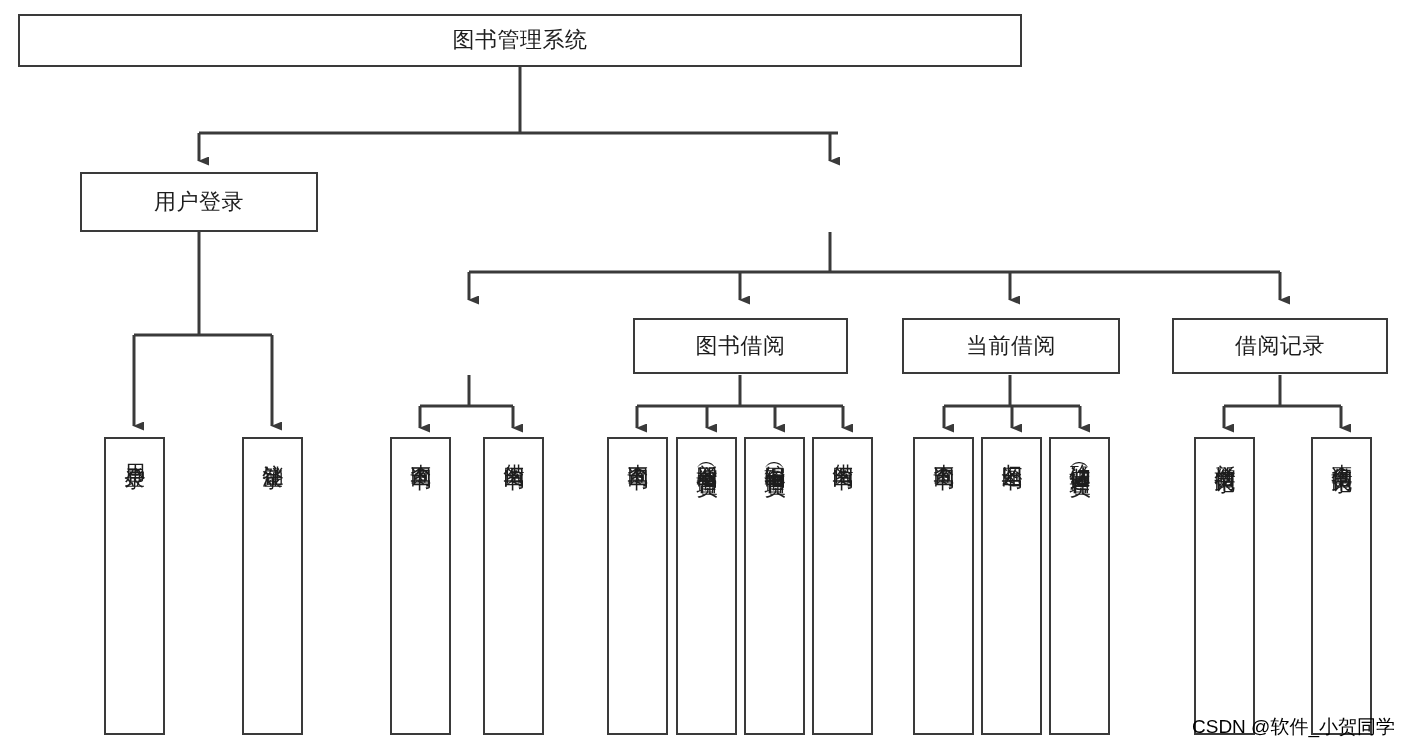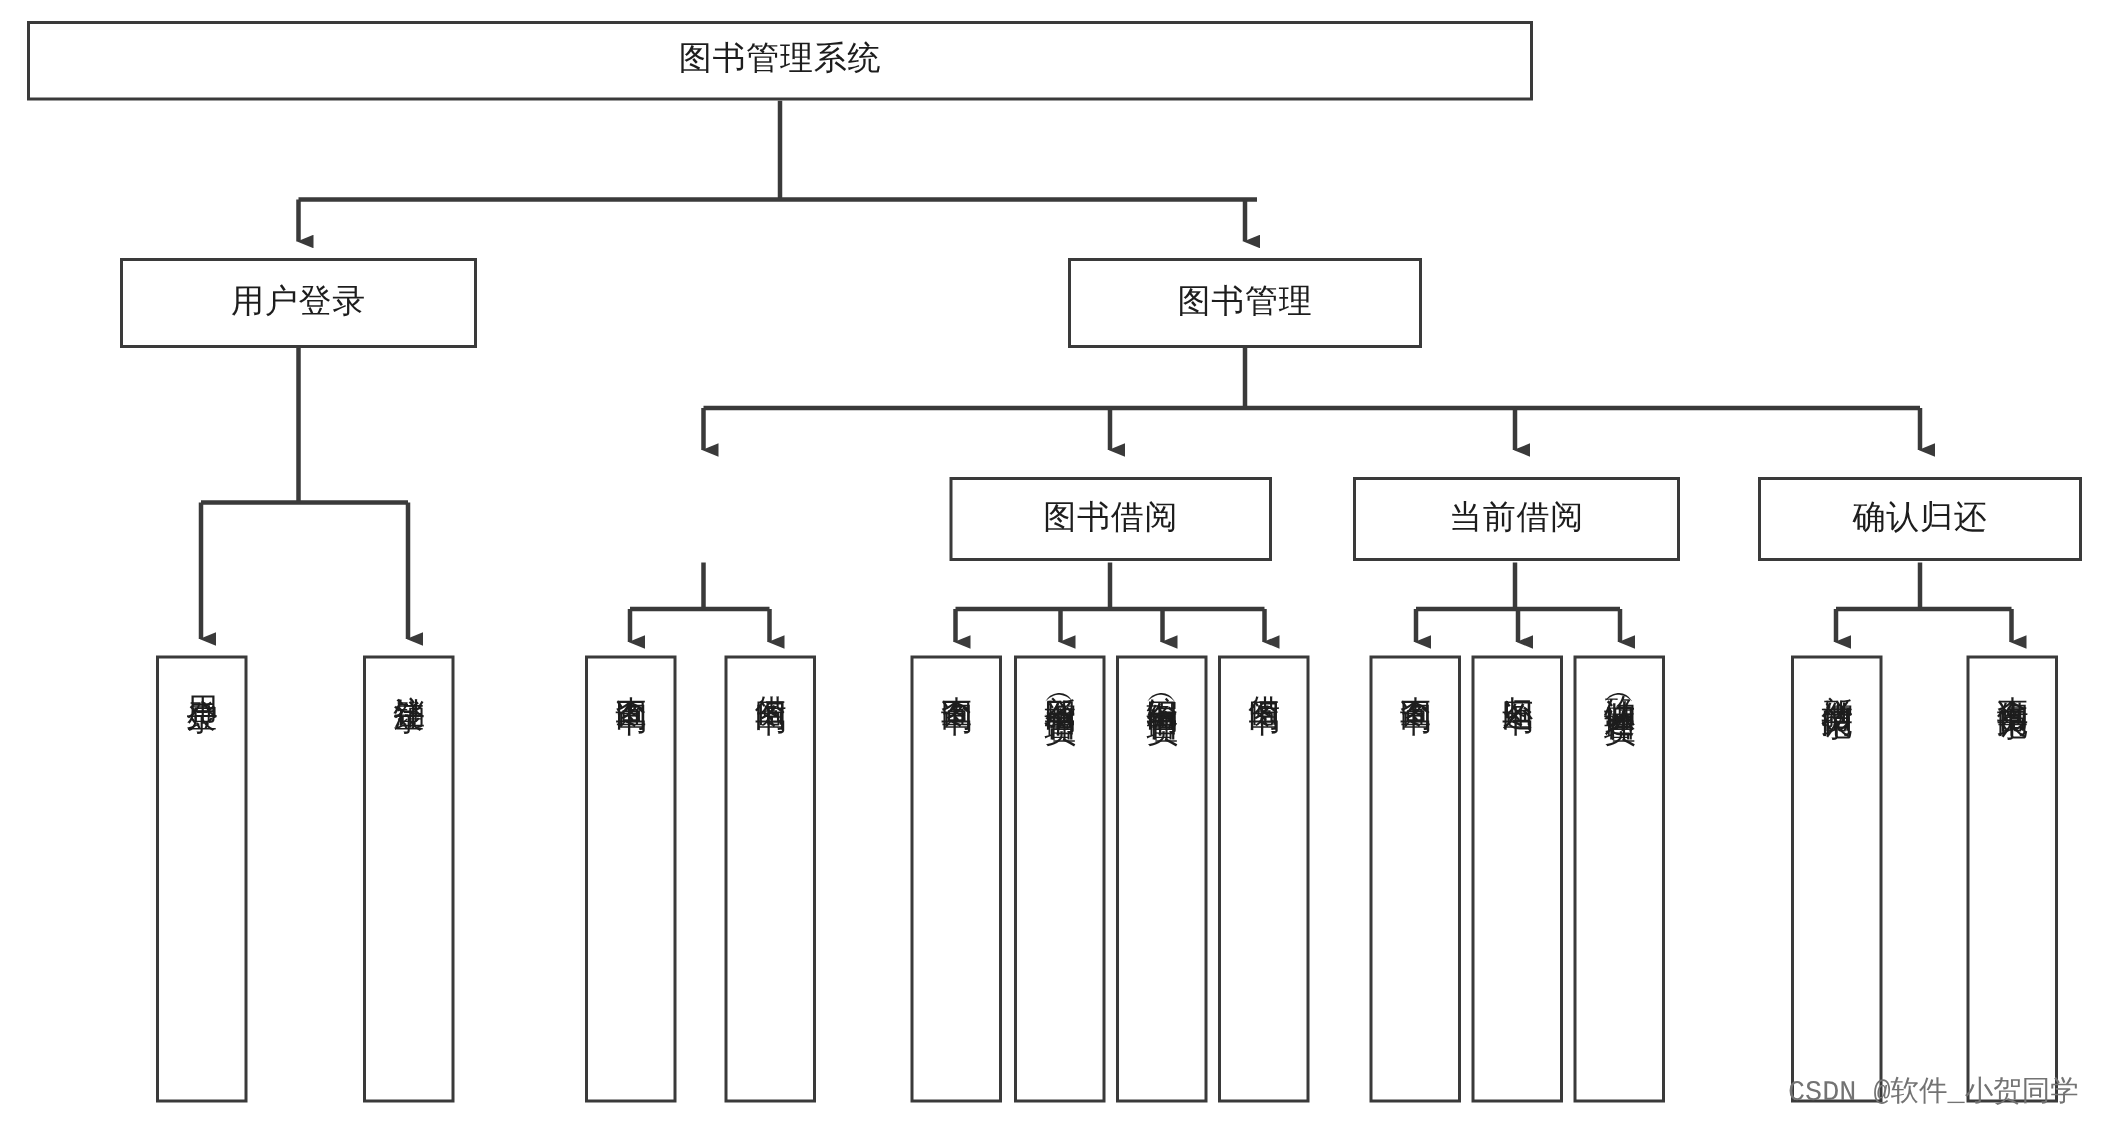--- a/index.html
+++ b/index.html
@@ -62,24 +62,24 @@
     width: 1405px;
     height: 747px;
     z-index: 1;
     pointer-events: none;
   }
   #watermark {
     position: absolute;
     left: 1192px;
     top: 714px;
     font-size: 19px;
-    color: #737373;
+    color: #000000;
     white-space: nowrap;
     z-index: 3;
-    font-family: Liberation Mono, monospace;
+    font-family: Liberation Sans, sans-serif;
   }
 </style>
 </head>
 <body>
 
 <div id="diagram-root">
 
   <svg id="connector-layer" viewBox="0 0 1405 747" width="1405" height="747" xmlns="http://www.w3.org/2000/svg">
     <defs>
       <marker id="arrowhead" markerWidth="9" markerHeight="11" refX="4.5" refY="10" orient="auto" markerUnits="userSpaceOnUse">
@@ -130,32 +130,29 @@
     </g>
   </svg>
 
   <div class="node-box" style="left:18px; top:14px; width:1004px; height:53px;">
     <span class="node-label-h">图书管理系统</span>
   </div>
 
   <div class="node-box" style="left:80px; top:172px; width:238px; height:60px;">
     <span class="node-label-h">用户登录</span>
   </div>
-  <div class="node-box" style="left:712px; top:172px; width:236px; height:60px;">
-    <span class="node-label-h">图书管理</span>
-  </div>
 
   <div class="node-box" style="left:902px; top:318px; width:218px; height:56px;">
     <span class="node-label-h">当前借阅</span>
   </div>
   <div class="node-box" style="left:633px; top:318px; width:215px; height:56px;">
     <span class="node-label-h">图书借阅</span>
   </div>
   <div class="node-box" style="left:1172px; top:318px; width:216px; height:56px;">
-    <span class="node-label-h">确认归还</span>
+    <span class="node-label-h">借阅记录</span>
   </div>
 
   <div class="node-box leaf" style="left:104px; top:437px; width:61px; height:298px;">
     <span class="node-label-v">用户登录</span>
   </div>
   <div class="node-box leaf" style="left:242px; top:437px; width:61px; height:298px;">
     <span class="node-label-v">注销登录</span>
   </div>
 
   <div class="node-box leaf" style="left:390px; top:437px; width:61px; height:298px;">

